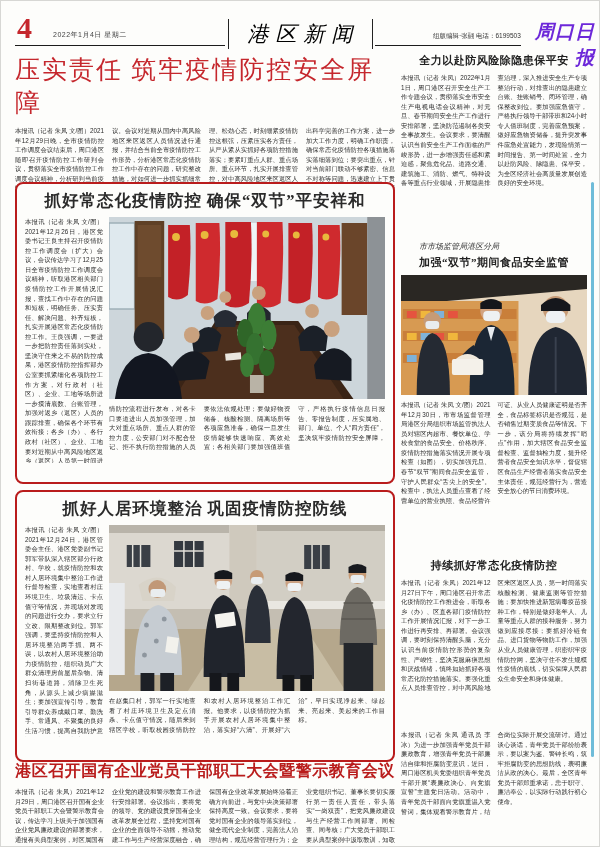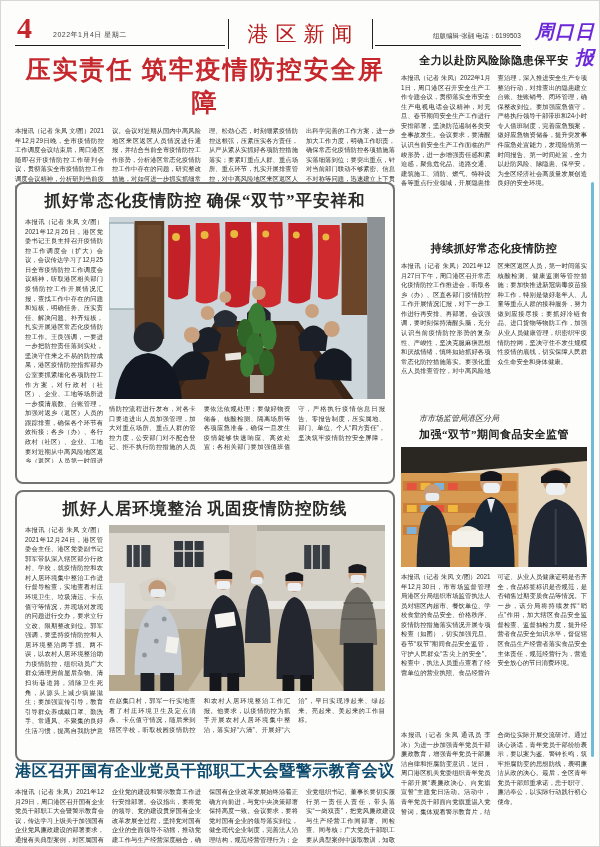--- a/index.html
+++ b/index.html
@@ -7,42 +7,42 @@
   body { font-family:"Liberation Sans", sans-serif; }
   .page {
     position:relative; width:600px; height:847px; background:#fdfdfb;
     overflow:hidden; border:1px solid #d7d7d4;
   }
   
   .hdr-line { position:absolute; top:44px; left:14px; width:506px; border-top:1.6px solid #1c1c1c; }
   .pagenum { position:absolute; top:12px; left:16px; font-family:"Liberation Serif",serif; font-weight:bold; font-size:30px; color:#c5272d; line-height:1; }
   .hdr-date { position:absolute; top:29px; left:52px; font-size:7px; color:#444; letter-spacing:0.5px; }
   .section-title { position:absolute; top:16px; left:224px; width:150px; text-align:center; background:#fdfdfb; padding:2px 0 4px 0; }
-  .section-title .inner { display:inline-block; font-family:"Liberation Serif",serif; font-size:21px; letter-spacing:7px; color:#b91c1c; padding:1px 12px 1px 19px; border-left:1.3px solid #222; border-right:1.3px solid #222; }
+  .section-title .inner { display:inline-block; font-family:"Liberation Serif",serif; font-size:21px; letter-spacing:7px; color:#000000; padding:1px 12px 1px 19px; border-left:1.3px solid #222; border-right:1.3px solid #222;font-style:italic; }
   .editor-info { position:absolute; top:31px; left:432px; font-size:6.5px; color:#333; }
   .masthead { position:absolute; top:18px; left:524px; width:70px; text-align:right; font-family:"Liberation Serif",serif; font-style:italic; font-weight:bold; font-size:19px; color:#6d28d9; letter-spacing:1px; }
   
   .tinytext { font-size:6.3px; line-height:1.52; color:#2d2d2d; text-align:justify; overflow:hidden; text-indent:0; }
   
   .lead { position:absolute; top:52px; left:14px; width:380px; }
-  .lead-title { text-align:center; font-family:"Liberation Serif",serif; font-weight:bold; font-size:25px; color:#c5272d; letter-spacing:2px; margin-bottom:7px; }
+  .lead-title { text-align:left; font-family:"Liberation Serif",serif; font-weight:normal; font-size:25px; color:#c5272d; letter-spacing:2px; margin-bottom:7px; }
   .lead-body { column-count:4; column-gap:8px; height:88px; }
   
-  .bluebox { position:absolute; left:14px; width:380px; border:2px solid #737373; border-radius:8px; padding:5px 8px 6px 8px; background:#fdfdfb; }
+  .bluebox { position:absolute; left:14px; width:380px; border:2px solid #b91c1c; border-radius:8px; padding:5px 8px 6px 8px; background:#fdfdfb; }
   .box1 { top:181px; height:302px; }
   .box2 { top:489px; height:272px; }
   .box-title { text-align:center; font-family:"Liberation Serif",serif; font-weight:bold; font-size:16.5px; color:#2a2a2a; letter-spacing:1px; margin:1px 0 5px 0; }
   .box-content { display:flex; gap:6px; }
   .box-leftcol { width:78px; flex:0 0 78px; }
   .box-right { flex:1; display:flex; flex-direction:column; }
   .photo-frame { width:100%; overflow:hidden; background:#ccc; }
   .underphoto { margin-top:5px; column-count:3; column-gap:8px; }
   
   .bottom-art { position:absolute; top:760px; left:14px; width:380px; }
-  .bottom-title { text-align:center; font-family:Liberation Mono, monospace; font-weight:bold; font-size:16px; color:#0c4a6e; letter-spacing:0.5px; margin-bottom:5px; }
+  .bottom-title { text-align:center; font-family:Liberation Mono, monospace; font-weight:bold; font-size:16px; color:#b91c1c; letter-spacing:0.5px; margin-bottom:5px; }
   .bottom-body { column-count:4; column-gap:8px; height:58px; }
   
   .rightcol { position:absolute; top:52px; left:400px; width:186px; }
   .r-art { margin-bottom:10px; }
   .r-title { text-align:center; font-family:"Liberation Serif",serif; font-weight:bold; font-size:11px; color:#222; letter-spacing:0.5px; margin-bottom:5px; }
   .r-kicker { font-size:8px; font-style:italic; color:#333; margin:0 0 3px 18px; font-family:"Liberation Serif",serif; }
   .r-body { column-count:2; column-gap:7px; }
   .rb1 { height:158px; } .rb2 { height:142px; } .rb3 { height:148px; } .rb4 { height:92px; }
   .edge-rule { position:absolute; top:181px; left:590px; width:2.5px; height:575px; background:#6fbcd9; border-radius:2px; }
 </style>
@@ -218,25 +218,20 @@
   </div>
 
   <div class="rightcol">
 
     <div class="r-art">
       <div class="r-title">全力以赴防风险除隐患保平安</div>
       <div class="r-body rb1 tinytext">本报讯（记者 朱凤）2022年1月1日，周口港区召开安全生产工作专题会议，贯彻落实全市安全生产电视电话会议精神，对元旦、春节期间安全生产工作进行安排部署，坚决防范遏制各类安全事故发生。会议要求，要清醒认识当前安全生产工作面临的严峻形势，进一步增强责任感和紧迫感，聚焦危化品、道路交通、建筑施工、消防、燃气、特种设备等重点行业领域，开展隐患排查治理，深入推进安全生产专项整治行动，对排查出的隐患建立台账、挂账销号、闭环管理，确保整改到位。要加强应急值守，严格执行领导干部带班和24小时专人值班制度，完善应急预案，做好应急物资储备，提升突发事件应急处置能力，发现险情第一时间报告、第一时间处置，全力以赴防风险、除隐患、保平安，为全区经济社会高质量发展创造良好的安全环境。</div>
     </div>
 
     <div class="r-art">
-      <div class="r-title">持续抓好常态化疫情防控</div>
-      <div class="r-body rb2 tinytext">本报讯（记者 朱凤）2021年12月27日下午，周口港区召开常态化疫情防控工作推进会，听取各乡（办）、区直各部门疫情防控工作开展情况汇报，对下一步工作进行再安排、再部署。会议强调，要时刻保持清醒头脑，充分认识当前疫情防控形势的复杂性、严峻性，坚决克服麻痹思想和厌战情绪，慎终如始抓好各项常态化防控措施落实。要强化重点人员排查管控，对中高风险地区来区返区人员，第一时间落实核酸检测、健康监测等管控措施；要加快推进新冠病毒疫苗接种工作，特别是做好老年人、儿童等重点人群的接种服务，努力做到应接尽接；要抓好冷链食品、进口货物等物防工作，加强从业人员健康管理，织密织牢疫情防控网，坚决守住不发生规模性疫情的底线，切实保障人民群众生命安全和身体健康。</div>
-    </div>
-
-    <div class="r-art">
       <div class="r-kicker">市市场监管局港区分局</div>
       <div class="r-title">加强“双节”期间食品安全监管</div>
       <div class="photo-frame" style="height:120px; margin-bottom:5px;">
         <svg viewBox="0 0 190 120" width="100%" height="120" preserveAspectRatio="none">
           <rect x="0" y="0" width="190" height="120" fill="#e6d6be"></rect>
           <polygon points="0,0 190,0 190,14 0,30" fill="#2a2723"></polygon>
           <rect x="0" y="26" width="120" height="94" fill="#d79a52"></rect>
           <g>
             <rect x="2" y="34" width="116" height="10" fill="#c97f3a"></rect>
             <rect x="2" y="56" width="116" height="10" fill="#c97f3a"></rect>
@@ -271,20 +266,25 @@
           <path d="M143 30 Q158 16 173 30 L173 36 L143 36 Z" fill="#15171c"></path>
           <rect x="148" y="36" width="20" height="12" rx="5" fill="#eef1f3"></rect>
           <path d="M130 120 Q130 58 158 52 Q190 58 190 120 Z" fill="#202733"></path>
           <line x1="158" y1="62" x2="158" y2="118" stroke="#39414f" stroke-width="2"></line>
         </svg>
       </div>
       <div class="r-body rb3 tinytext">本报讯（记者 朱凤 文/图）2021年12月30日，市市场监督管理局港区分局组织市场监管执法人员对辖区内超市、餐饮单位、学校食堂的食品安全、价格秩序、疫情防控措施落实情况开展专项检查（如图），切实加强元旦、春节“双节”期间食品安全监管，守护人民群众“舌尖上的安全”。检查中，执法人员重点查看了经营单位的营业执照、食品经营许可证、从业人员健康证明是否齐全，食品标签标识是否规范，是否销售过期变质食品等情况。下一步，该分局将持续发挥“哨点”作用，加大辖区食品安全监督检查、监督抽检力度，提升经营者食品安全知识水平，督促辖区食品生产经营者落实食品安全主体责任，规范经营行为，营造安全放心的节日消费环境。</div>
     </div>
 
     <div class="r-art">
+      <div class="r-title">持续抓好常态化疫情防控</div>
+      <div class="r-body rb2 tinytext">本报讯（记者 朱凤）2021年12月27日下午，周口港区召开常态化疫情防控工作推进会，听取各乡（办）、区直各部门疫情防控工作开展情况汇报，对下一步工作进行再安排、再部署。会议强调，要时刻保持清醒头脑，充分认识当前疫情防控形势的复杂性、严峻性，坚决克服麻痹思想和厌战情绪，慎终如始抓好各项常态化防控措施落实。要强化重点人员排查管控，对中高风险地区来区返区人员，第一时间落实核酸检测、健康监测等管控措施；要加快推进新冠病毒疫苗接种工作，特别是做好老年人、儿童等重点人群的接种服务，努力做到应接尽接；要抓好冷链食品、进口货物等物防工作，加强从业人员健康管理，织密织牢疫情防控网，坚决守住不发生规模性疫情的底线，切实保障人民群众生命安全和身体健康。</div>
+    </div>
+
+    <div class="r-art">
       <div class="r-body rb4 tinytext">本报讯（记者 朱凤 通讯员 李冰）为进一步加强青年党员干部廉政教育，增强青年党员干部廉洁自律和拒腐防变意识，近日，周口港区机关党委组织青年党员干部开展“表廉政决心、向党旗宣誓”主题党日活动。活动中，青年党员干部面向党旗重温入党誓词，集体观看警示教育片，结合岗位实际开展交流研讨。通过谈心谈话，青年党员干部纷纷表示，要以案为鉴、警钟长鸣，筑牢拒腐防变的思想防线，表明廉洁从政的决心。最后，全区青年党员干部郑重承诺，忠于职守、廉洁奉公，以实际行动践行初心使命。</div>
     </div>
 
   </div>
 
   <div class="edge-rule"></div>
 
 </div>
 
 </body></html>

